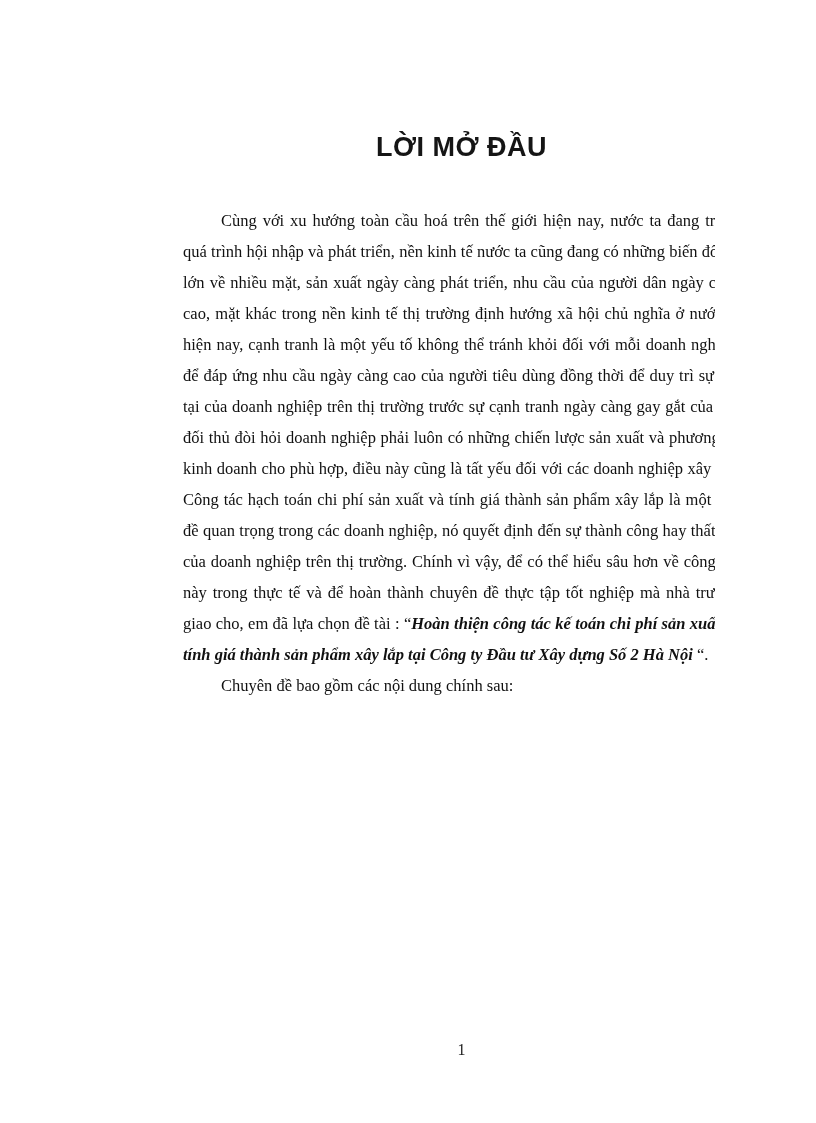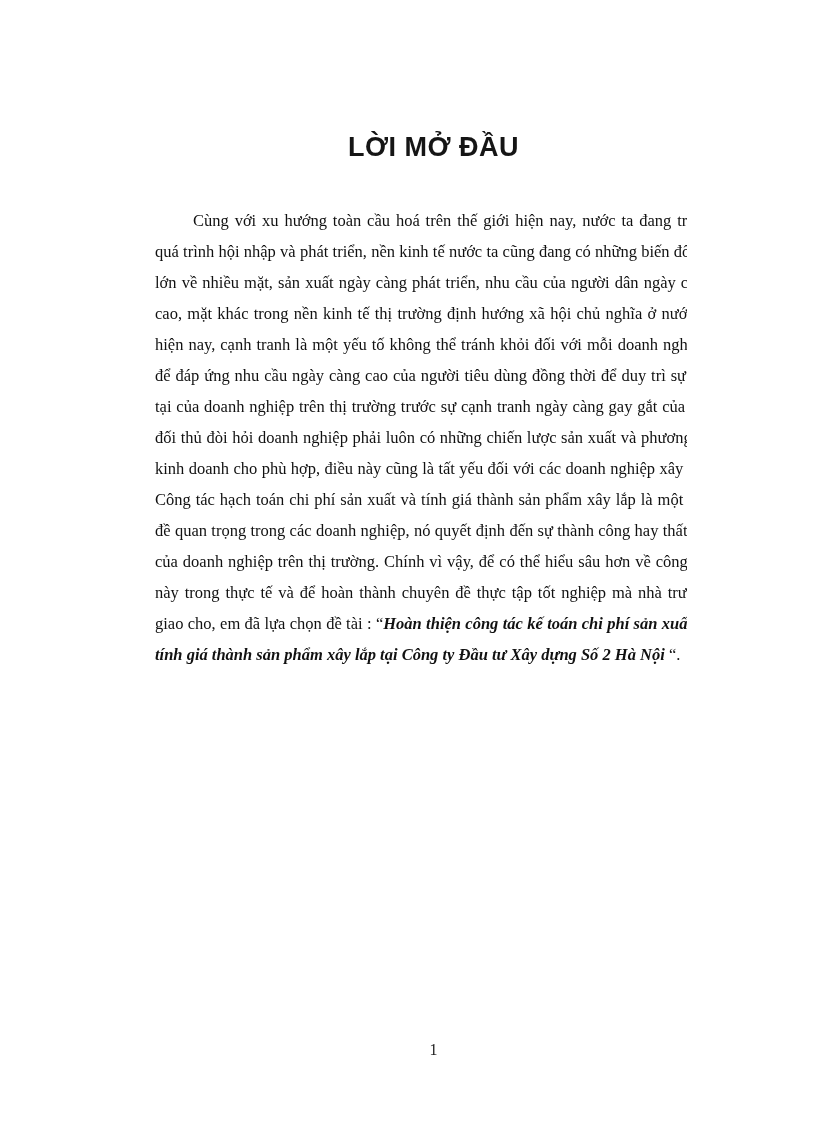--- a/index.html
+++ b/index.html
@@ -8,20 +8,21 @@
     background: #ffffff;
   }
   .page {
     position: relative;
     width: 687px;
     height: 1123px;
     background: #ffffff;
     color: #111111;
     font-family: "Liberation Serif", "DejaVu Serif", serif;
     overflow: hidden;
+    margin-left: 28px;
   }
   .doc-title {
     position: absolute;
     top: 130px;
     left: 155px;
     width: 557px;
     margin: 0;
     text-align: center;
     font-family: "Liberation Sans", "DejaVu Sans", sans-serif;
     font-weight: bold;
@@ -64,20 +65,21 @@
 <body>
 
 <div class="page">
 
   <h1 class="doc-title">LỜI MỞ ĐẦU</h1>
 
   <div class="content">
 
     <p><span>Cùng với xu hướng toàn cầu hoá trên thế giới hiện nay, nước ta đang trong quá trình hội nhập và phát triển, nền kinh tế nước ta cũng đang có những biến đổi to lớn về nhiều mặt, sản xuất ngày càng phát triển, nhu cầu của người dân ngày càng cao, mặt khác trong nền kinh tế thị trường định hướng xã hội chủ nghĩa ở nước ta hiện nay, cạnh tranh là một yếu tố không thể tránh khỏi đối với mỗi doanh nghiệp, để đáp ứng nhu cầu ngày càng cao của người tiêu dùng đồng thời để duy trì sự tồn tại của doanh nghiệp trên thị trường trước sự cạnh tranh ngày càng gay gắt của các đối thủ đòi hỏi doanh nghiệp phải luôn có những chiến lược sản xuất và phương án kinh doanh cho phù hợp, điều này cũng là tất yếu đối với các doanh nghiệp xây lắp. Công tác hạch toán chi phí sản xuất và tính giá thành sản phẩm xây lắp là một vấn đề quan trọng trong các doanh nghiệp, nó quyết định đến sự thành công hay thất bại của doanh nghiệp trên thị trường. Chính vì vậy, để có thể hiểu sâu hơn về công tác này trong thực tế và để hoàn thành chuyên đề thực tập tốt nghiệp mà nhà trường giao cho, em đã lựa chọn đề tài : “</span><span class="topic-title">Hoàn thiện công tác kế toán chi phí sản xuất và tính giá thành sản phẩm xây lắp tại Công ty Đầu tư Xây dựng Số 2 Hà Nội</span><span> “.</span></p>
 
+    <p>Chuyên đề bao gồm các nội dung chính sau:</p>
 
 
 
   </div>
 
   <div class="page-footer">1</div>
 
 </div>
 
 </body></html>

